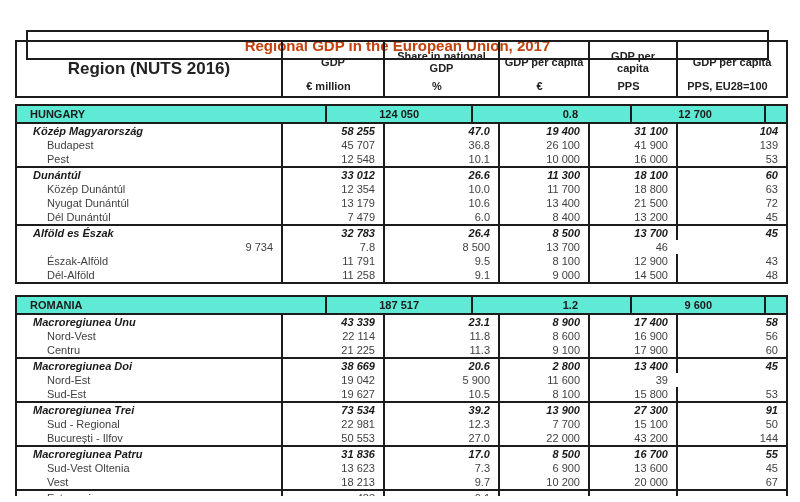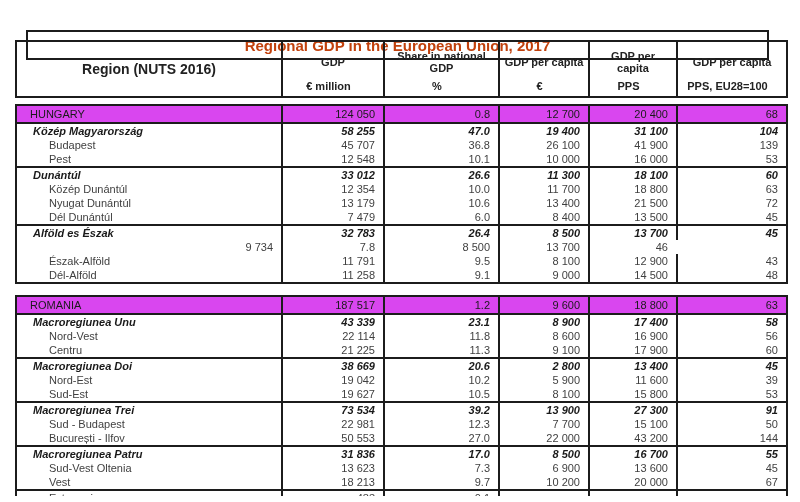--- a/index.html
+++ b/index.html
@@ -30,41 +30,41 @@
     border: 2px solid #1c1c1c;
   }
   .header-table .cell { border-left: 2px solid #1c1c1c; }
   .header-table .cell:first-child { border-left: none; }
   .hcell {
     display: flex; flex-direction: column; align-items: center;
     font-weight: bold; font-size: 11px; text-align: center; color: #222;
   }
   .hcell .hlabel { flex: 1; display: flex; align-items: center; justify-content: center; padding: 2px 4px 0 4px; line-height: 12px; }
   .hcell .hunit  { padding: 0 13px 4px 4px; line-height: 12px; }
-  .hregion { display: flex; align-items: center; justify-content: center; font-weight: bold; font-size: 14px; color: #222; }
+  .hregion { display: flex; align-items: center; justify-content: center; font-weight: bold; font-size: 17px; color: #222; }
 
   #blocks { position: absolute; left: 15px; top: 104px; }
   .tbl { width: 773px; border: 2px solid #1c1c1c; background: #fff; margin-bottom: 11px; }
   .group { border-top: 2px solid #1c1c1c; }
 
   .row .cell { border-left: 2px solid #1c1c1c; overflow: hidden; white-space: nowrap; }
   .row .cell:first-child { border-left: none; }
   .cell.num { text-align: right; padding-right: 8px; font-size: 11px; }
   .cell.region { font-size: 11px; }
 
-  .row.country { background: #d946ef; font-weight: normal; }
+  .row.country { background: #5eead4; font-weight: bold; gap: 44px; }
   .row.country .cell { line-height: 16px; height: 16px; color: #1a1a1a; }
   .row.country .region { padding-left: 13px; }
 
   .row.aggregate { font-weight: bold; }
   .row.aggregate .cell { line-height: 14px; height: 14px; color: #1a1a1a; font-style: italic; }
   .row.aggregate .region { font-style: italic; padding-left: 16px; }
 
   .row.detail .cell { line-height: 14px; height: 14px; color: #3f3f3f; }
-  .row.detail .region { padding-left: 6px; margin-left: 26px; }
+  .row.detail .region { padding-left: 30px; }
 
   .clipped {
     position: absolute; left: 15px; top: 491px; width: 773px; height: 5px;
     overflow: hidden;
     border-left: 2px solid #1c1c1c; border-right: 2px solid #1c1c1c;
   }
 </style>
 </head>
 <body>
 
@@ -152,21 +152,21 @@
             <div class="cell num">10.6</div>
             <div class="cell num">13 400</div>
             <div class="cell num">21 500</div>
             <div class="cell num">72</div>
           </div>
           <div class="row grid-row detail">
             <div class="cell region">Dél Dunántúl</div>
             <div class="cell num">7 479</div>
             <div class="cell num">6.0</div>
             <div class="cell num">8 400</div>
-            <div class="cell num">13 500</div>
+            <div class="cell num">13 200</div>
             <div class="cell num">45</div>
           </div>
         </div>
         <div class="group">
           <div class="row grid-row aggregate">
             <div class="cell region">Alföld es Észak</div>
             <div class="cell num">32 783</div>
             <div class="cell num">26.4</div>
             <div class="cell num">8 500</div>
             <div class="cell num">13 700</div>
@@ -237,21 +237,20 @@
             <div class="cell region">Macroregiunea Doi</div>
             <div class="cell num">38 669</div>
             <div class="cell num">20.6</div>
             <div class="cell num">2 800</div>
             <div class="cell num">13 400</div>
             <div class="cell num">45</div>
           </div>
           <div class="row grid-row detail">
             <div class="cell region">Nord-Est</div>
             <div class="cell num">19 042</div>
-            <div class="cell num">10.2</div>
             <div class="cell num">5 900</div>
             <div class="cell num">11 600</div>
             <div class="cell num">39</div>
           </div>
           <div class="row grid-row detail">
             <div class="cell region">Sud-Est</div>
             <div class="cell num">19 627</div>
             <div class="cell num">10.5</div>
             <div class="cell num">8 100</div>
             <div class="cell num">15 800</div>
@@ -261,21 +260,21 @@
         <div class="group">
           <div class="row grid-row aggregate">
             <div class="cell region">Macroregiunea Trei</div>
             <div class="cell num">73 534</div>
             <div class="cell num">39.2</div>
             <div class="cell num">13 900</div>
             <div class="cell num">27 300</div>
             <div class="cell num">91</div>
           </div>
           <div class="row grid-row detail">
-            <div class="cell region">Sud - Budapest</div>
+            <div class="cell region">Sud - Regional</div>
             <div class="cell num">22 981</div>
             <div class="cell num">12.3</div>
             <div class="cell num">7 700</div>
             <div class="cell num">15 100</div>
             <div class="cell num">50</div>
           </div>
           <div class="row grid-row detail">
             <div class="cell region">București - Ilfov</div>
             <div class="cell num">50 553</div>
             <div class="cell num">27.0</div>

